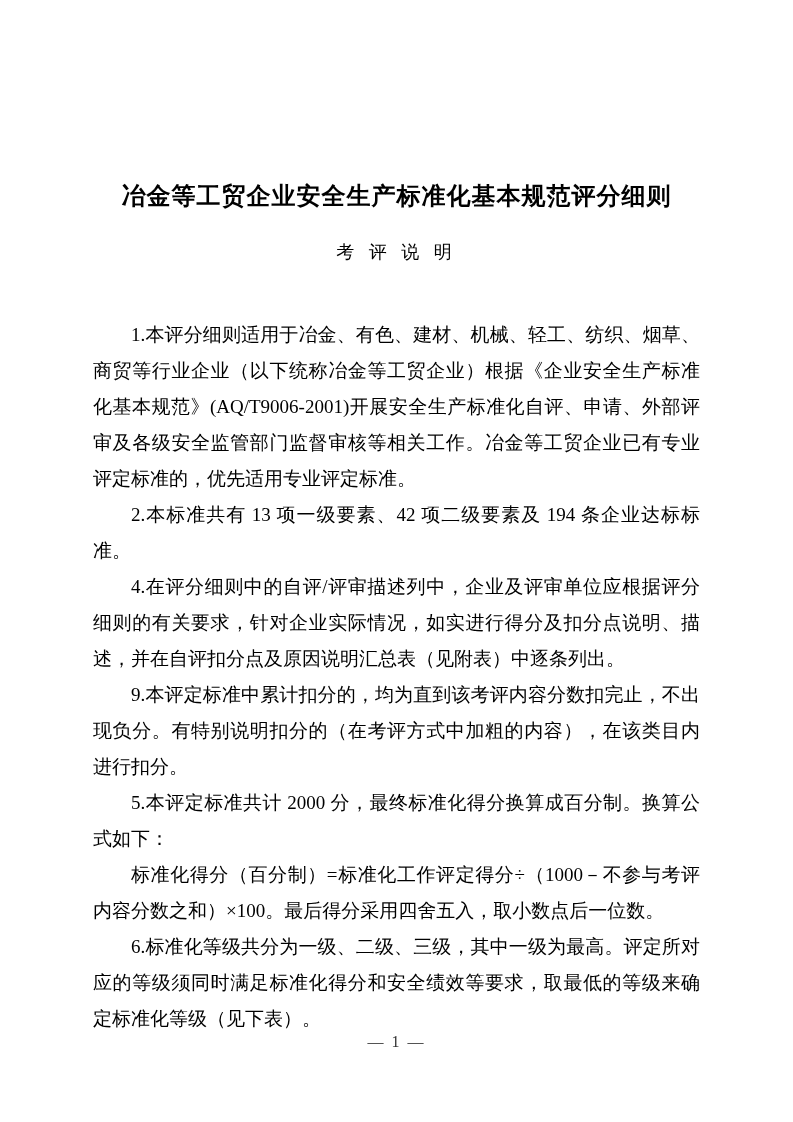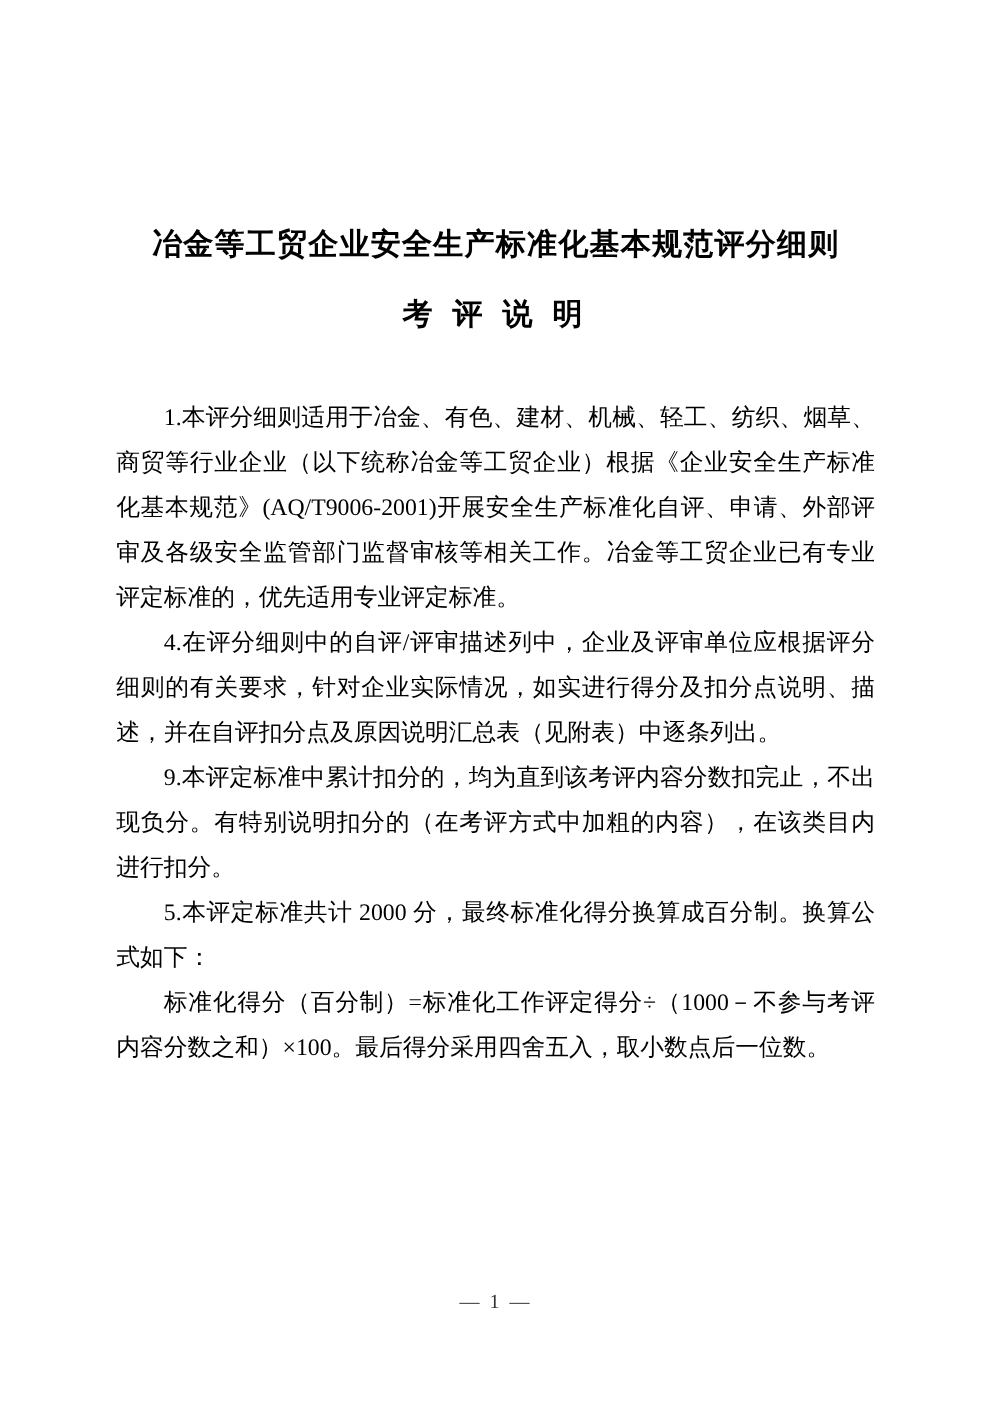--- a/index.html
+++ b/index.html
@@ -24,23 +24,23 @@
     text-align: center;
     font-size: 24px;
     line-height: 30px;
     font-weight: bold;
     letter-spacing: 1px;
     white-space: nowrap;
   }
   .doc-subtitle {
     margin: 30px 0 12px 0;
     text-align: center;
-    font-size: 24px;
+    font-size: 18px;
     line-height: 22px;
-    font-weight: bold;
+    font-weight: normal;
     letter-spacing: 5px;
   }
   .doc-body {
     margin-top: 54px;
     font-size: 19px;
     line-height: 36px;
     text-align: justify;
   }
   .doc-body p {
     margin: 0;
@@ -63,23 +63,25 @@
 <body>
 
 <div class="page">
 
   <h1 class="doc-title">冶金等工贸企业安全生产标准化基本规范评分细则</h1>
 
   <h2 class="doc-subtitle">考 评 说 明</h2>
 
   <div class="doc-body">
     <p>1.本评分细则适用于冶金、有色、建材、机械、轻工、纺织、烟草、商贸等行业企业（以下统称冶金等工贸企业）根据《企业安全生产标准化基本规范》(AQ/T9006-2001)开展安全生产标准化自评、申请、外部评审及各级安全监管部门监督审核等相关工作。冶金等工贸企业已有专业评定标准的，优先适用专业评定标准。</p>
+    <p>2.本标准共有 13 项一级要素、42 项二级要素及 194 条企业达标标准。</p>
     <p>4.在评分细则中的自评/评审描述列中，企业及评审单位应根据评分细则的有关要求，针对企业实际情况，如实进行得分及扣分点说明、描述，并在自评扣分点及原因说明汇总表（见附表）中逐条列出。</p>
     <p>9.本评定标准中累计扣分的，均为直到该考评内容分数扣完止，不出现负分。有特别说明扣分的（在考评方式中加粗的内容），在该类目内进行扣分。</p>
     <p>5.本评定标准共计 2000 分，最终标准化得分换算成百分制。换算公式如下：</p>
     <p>标准化得分（百分制）=标准化工作评定得分÷（1000－不参与考评内容分数之和）×100。最后得分采用四舍五入，取小数点后一位数。</p>
+    <p>6.标准化等级共分为一级、二级、三级，其中一级为最高。评定所对应的等级须同时满足标准化得分和安全绩效等要求，取最低的等级来确定标准化等级（见下表）。</p>
   </div>
 
   <div class="page-footer">
     <span>— 1 —</span>
   </div>
 
 </div>
 
 </body></html>

